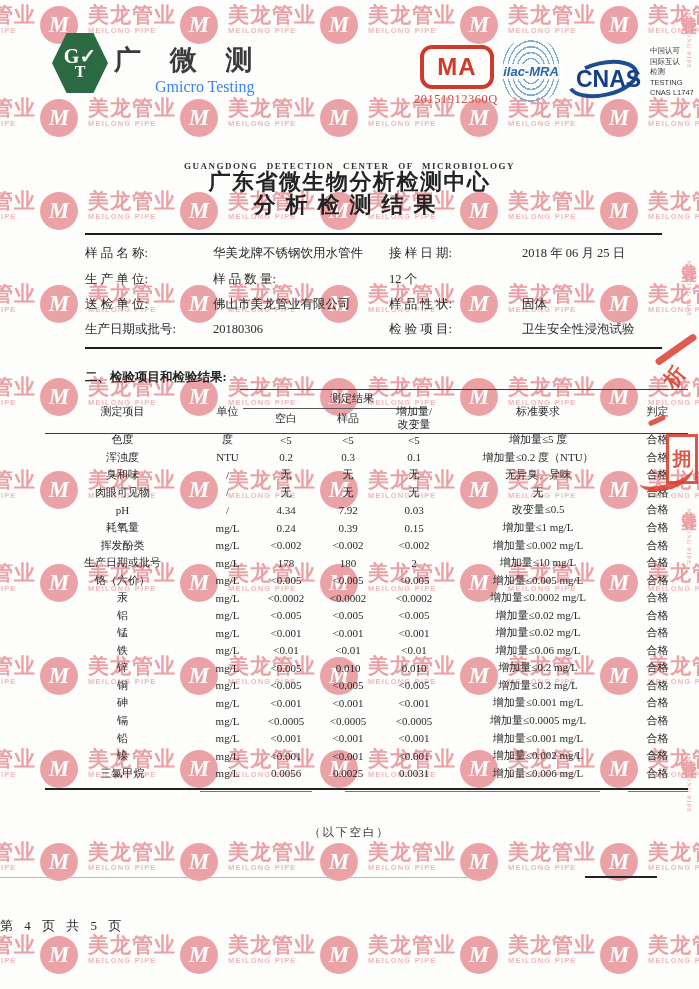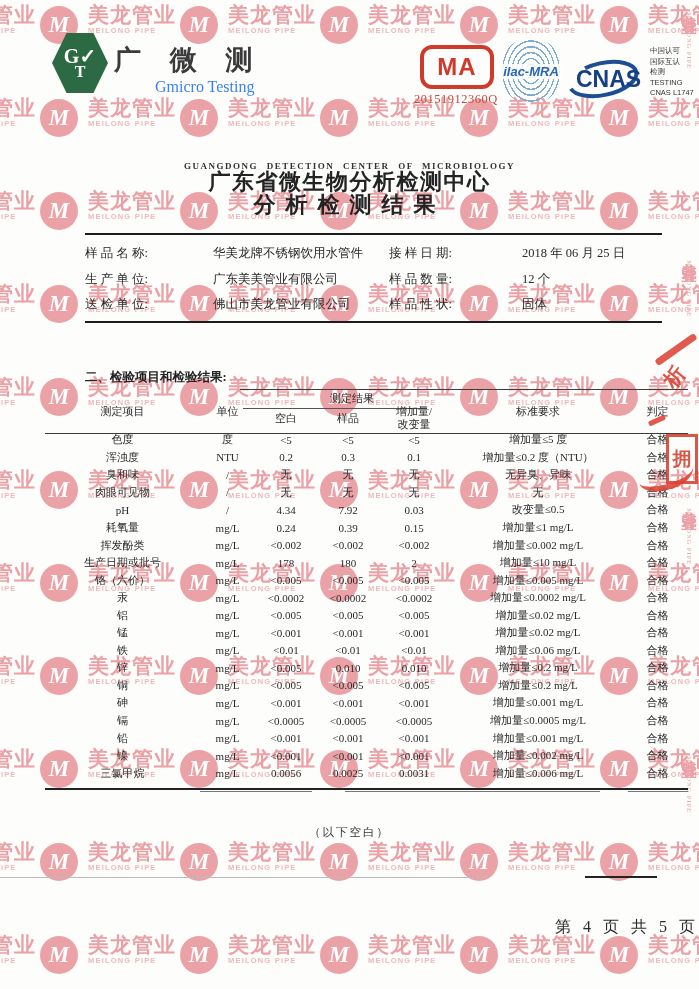--- a/index.html
+++ b/index.html
@@ -59,21 +59,21 @@
   .section-title{position:absolute;left:85px;top:369px;font-size:12.5px;font-weight:bold;color:#222;}
   .rline{position:absolute;background:#3c3c3c;}
   .results{position:absolute;left:45px;top:392px;width:643px;border-collapse:collapse;table-layout:fixed;}
   .results th{font-size:11px;font-weight:normal;color:#2a2a2a;padding:0;line-height:13px;}
   .results td{font-size:11px;color:#2a2a2a;text-align:center;padding:0;height:17.55px;white-space:nowrap;}
   .results .c-item{width:155px;} .results .c-unit{width:55px;} .results .c-blank{width:62px;}
   .results .c-sample{width:62px;} .results .c-delta{width:70px;} .results .c-std{width:178px;} .results .c-ver{width:61px;}
   .below-blank{position:absolute;left:0;top:825px;width:100%;text-align:center;font-size:11.5px;letter-spacing:2px;color:#333;}
   .foot-line1{position:absolute;left:0;top:877px;width:488px;height:1px;background:#bbb;}
   .foot-line2{position:absolute;left:585px;top:876px;width:72px;height:2px;background:#222;}
-  .page-num{position:absolute;left:0;top:917px;width:100%;text-align:right;font-size:16px;letter-spacing:4px;color:#2a2a2a;}
+  .page-num{position:absolute;left:0;top:917px;width:100%;text-align:left;font-size:13px;letter-spacing:4px;color:#2a2a2a;}
   
   .stamp{position:absolute;z-index:2;color:#d6402f;opacity:.88;}
   .st-stroke{width:48px;height:7px;background:#dc4434;border-radius:3px;transform:rotate(-35deg);}
   .st-char1{font-size:21px;font-weight:bold;transform:rotate(-52deg);}
   .st-dash{width:18px;height:5px;background:#dc4434;border-radius:2px;transform:rotate(-24deg);}
   .st-box{width:26px;height:44px;border:3px solid #d6402f;display:flex;align-items:center;justify-content:center;
           font-size:19px;font-weight:bold;}
   .st-swoosh{width:56px;height:24px;border-bottom:6px solid #dc4434;border-radius:0 0 55% 45%;transform:rotate(-14deg);}
 </style>
 </head>
@@ -447,32 +447,37 @@
     <div class="info-table" id="info-table">
   <div class="info-row">
     <span class="info-label">样 品 名 称:</span>
     <span class="info-value">华美龙牌不锈钢饮用水管件</span>
     <span class="info-label">接 样 日 期:</span>
     <span class="info-value">2018 年 06 月 25 日</span>
   </div>
 
   <div class="info-row">
     <span class="info-label">生 产 单 位:</span>
-    <span class="info-value">广东美美管业有限公司</span>
     <span class="info-label">样 品 数 量:</span>
     <span class="info-value">12 个</span>
   </div>
 
   <div class="info-row">
     <span class="info-label">送 检 单 位:</span>
     <span class="info-value">佛山市美龙管业有限公司</span>
     <span class="info-label">样 品 性 状:</span>
     <span class="info-value">固体</span>
   </div>
 
+  <div class="info-row">
+    <span class="info-label">生产日期或批号:</span>
+    <span class="info-value">20180306</span>
+    <span class="info-label">检 验 项 目:</span>
+    <span class="info-value">卫生安全性浸泡试验</span>
+  </div>
 
 </div>
 
     <div class="section-title">二、检验项目和检验结果:</div>
 
     <div class="rline" style="left:240px;top:389px;width:448px;height:1px;"></div>
     <div class="rline" style="left:243px;top:408px;width:184px;height:1px;background:#555;"></div>
     <div class="rline" style="left:45px;top:433px;width:643px;height:1px;"></div>
     <div class="rline" style="left:45px;top:788px;width:643px;height:1.5px;background:#222;"></div>
     <div class="rline" style="left:200px;top:791px;width:112px;height:1px;background:#777;"></div>

